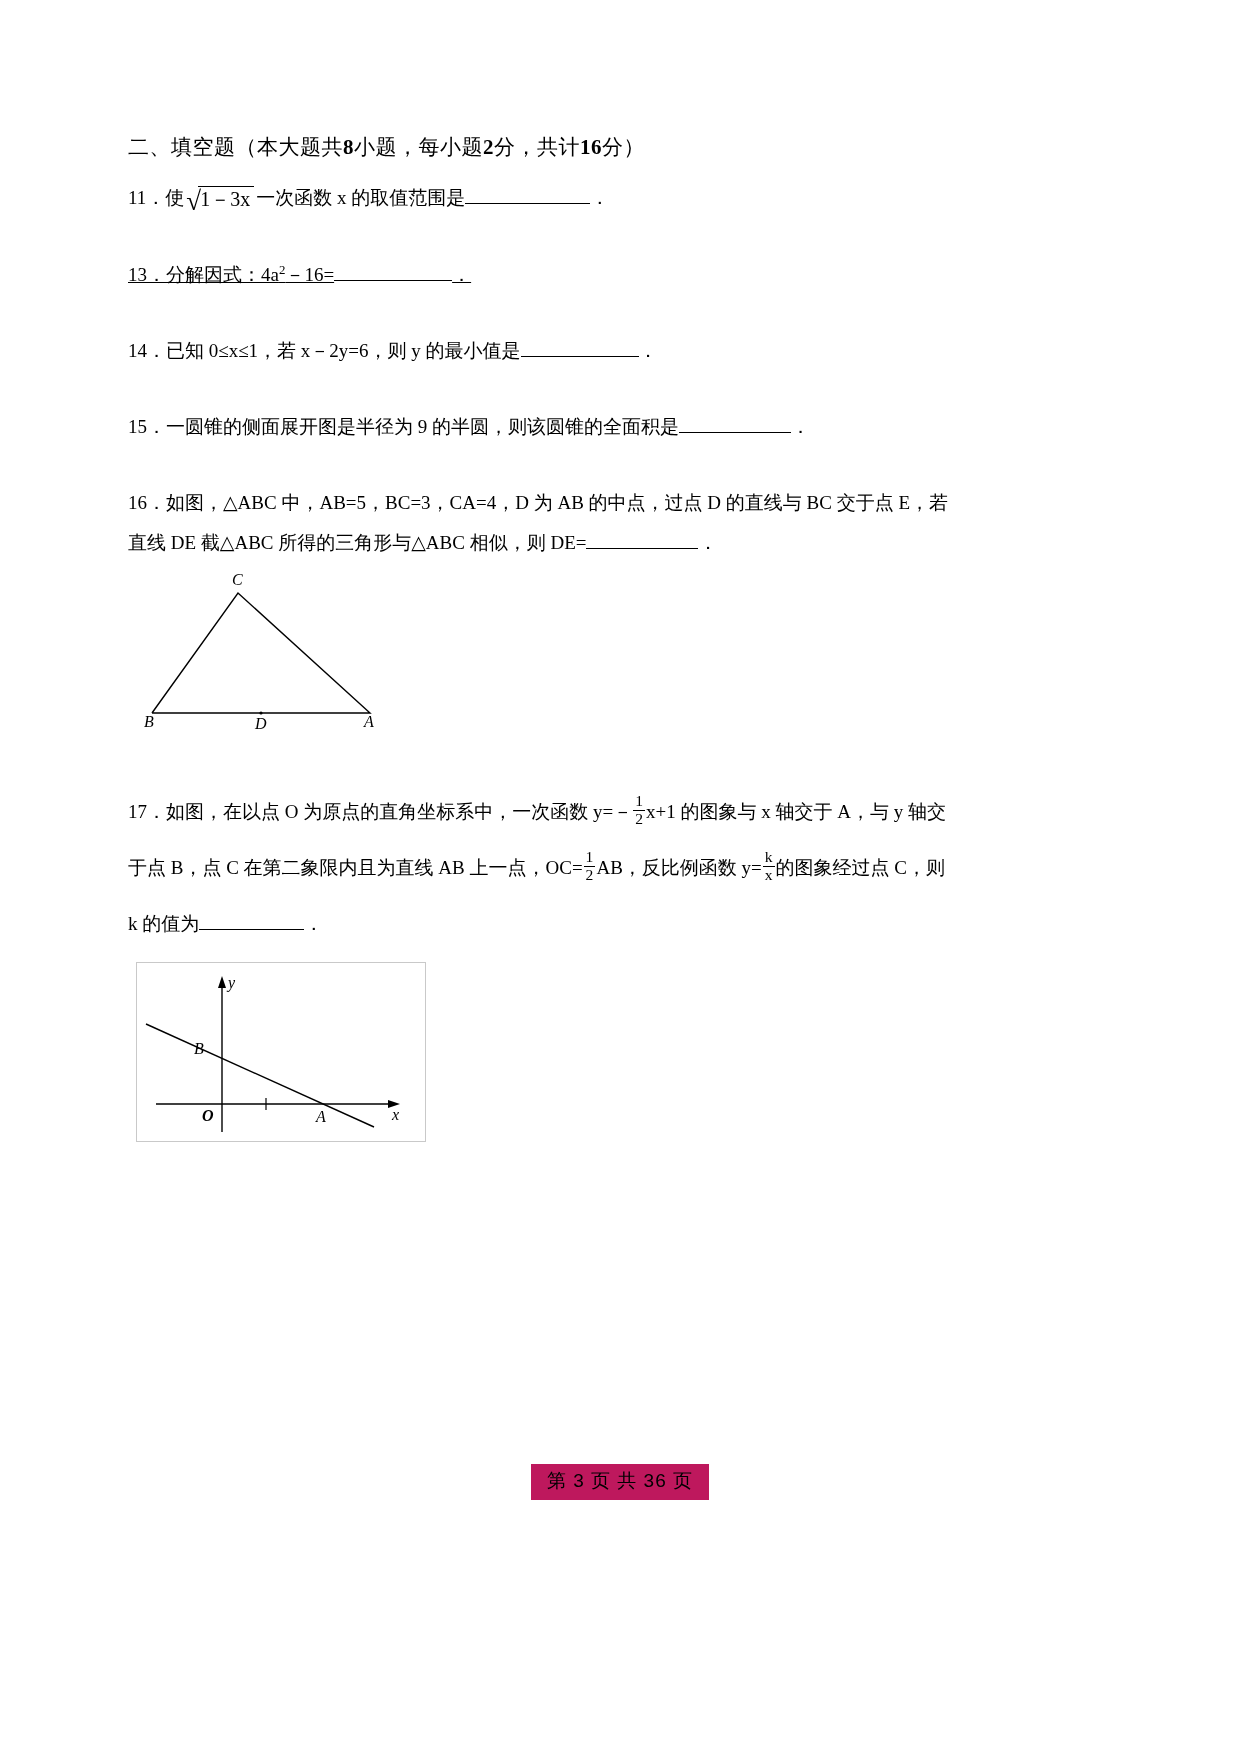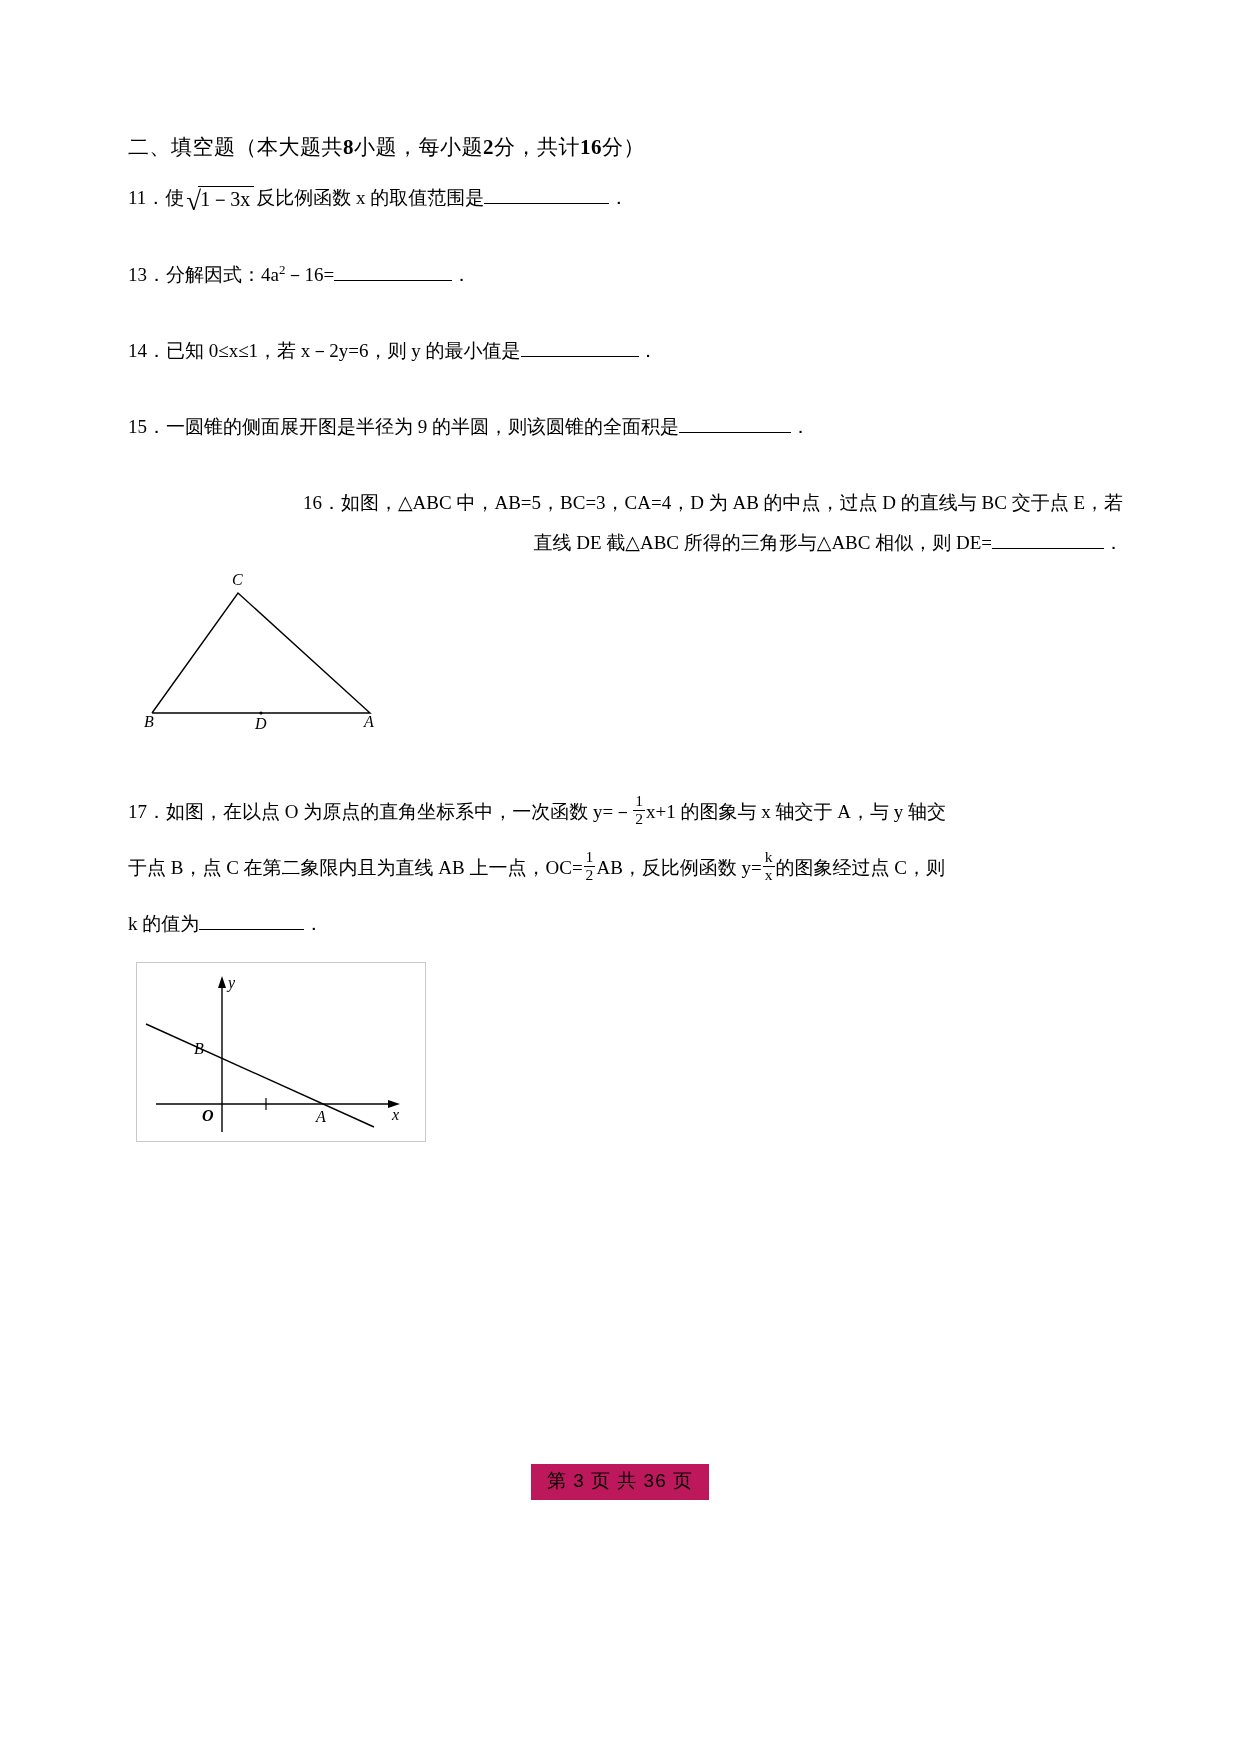--- a/index.html
+++ b/index.html
@@ -151,44 +151,44 @@
 <div class="page">
 
   <div class="content">
 
     <div class="sec-heading">
       <span>二、填空题（本大题共</span><b>8</b><span>小题，每小题</span><b>2</b><span>分，共计</span><b>16</b><span>分）</span>
     </div>
 
     <div class="q" style="margin-bottom:36px;">
       <span class="qline">
-        <span class="qnum">11．</span><span>使</span><span class="radical"><span class="rsign">√</span><span class="rbody">1－3x</span></span><span>反比例函数 x 的取值范围是</span><span class="blank bl-125"></span><span>．</span>
-      </span>
-    </div>
-
+        <span class="qnum">11．</span><span>使</span><span class="radical"><span class="rsign">√</span><span class="rbody">1－3x</span></span><span>一次函数 x 的取值范围是</span><span class="blank bl-125"></span><span>．</span>
+      </span>
+    </div>
+
+
+    <div class="q" style="margin-bottom:36px;text-decoration:underline;">
+      <span class="qline">
+        <span class="qnum">13．</span><span>分解因式：4a</span><sup class="exp">2</sup><span>－16=</span><span class="blank bl-118"></span><span>．</span>
+      </span>
+    </div>
 
     <div class="q" style="margin-bottom:36px;">
       <span class="qline">
-        <span class="qnum">13．</span><span>分解因式：4a</span><sup class="exp">2</sup><span>－16=</span><span class="blank bl-118"></span><span>．</span>
+        <span class="qnum">14．</span><span>已知 0≤x≤1，若 x－2y=6，则 y 的最小值是</span><span class="blank bl-118"></span><span>．</span>
       </span>
     </div>
 
     <div class="q" style="margin-bottom:36px;">
       <span class="qline">
-        <span class="qnum">14．</span><span>已知 0≤x≤1，若 x－2y=6，则 y 的最小值是</span><span class="blank bl-118"></span><span>．</span>
-      </span>
-    </div>
-
-    <div class="q" style="margin-bottom:36px;">
-      <span class="qline">
         <span class="qnum">15．</span><span>一圆锥的侧面展开图是半径为 9 的半圆，则该圆锥的全面积是</span><span class="blank bl-112"></span><span>．</span>
       </span>
     </div>
 
-    <div class="q" style="margin-bottom:10px;text-align:right;">
+    <div class="q" style="margin-bottom:10px;">
       <span class="qline">
         <span class="qnum">16．</span><span>如图，△ABC 中，AB=5，BC=3，CA=4，D 为 AB 的中点，过点 D 的直线与 BC 交于点 E，若</span>
       </span>
       <span class="qline">
         <span>直线 DE 截△ABC 所得的三角形与△ABC 相似，则 DE=</span><span class="blank bl-112"></span><span>．</span>
       </span>
     </div>
 
     <div class="fig-tri">
       <svg width="250" height="150" viewBox="0 0 250 150">

